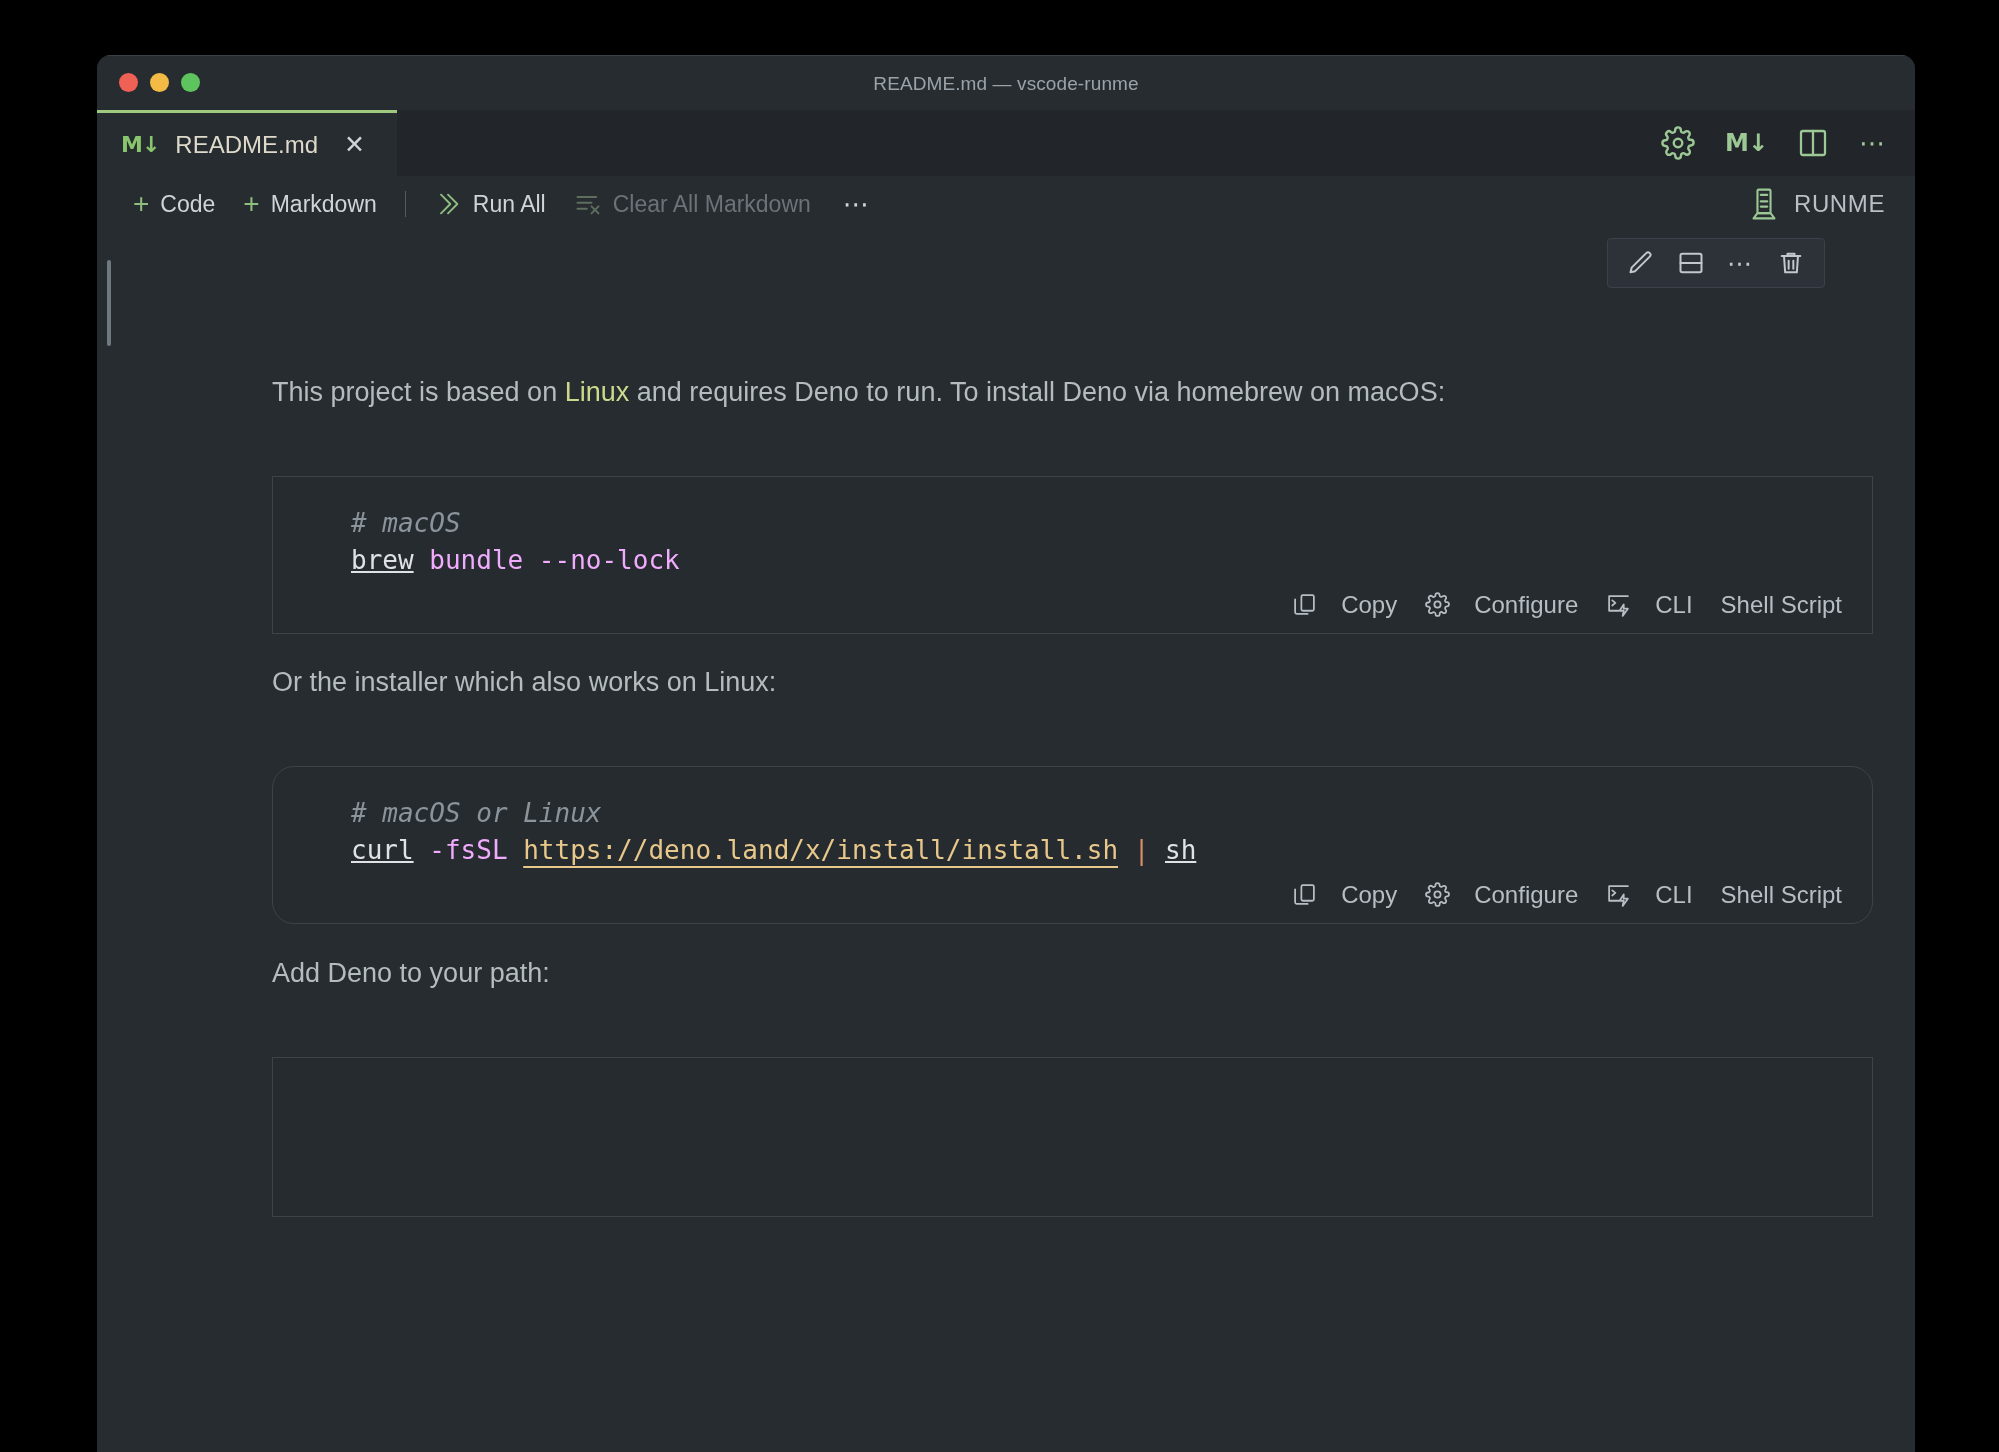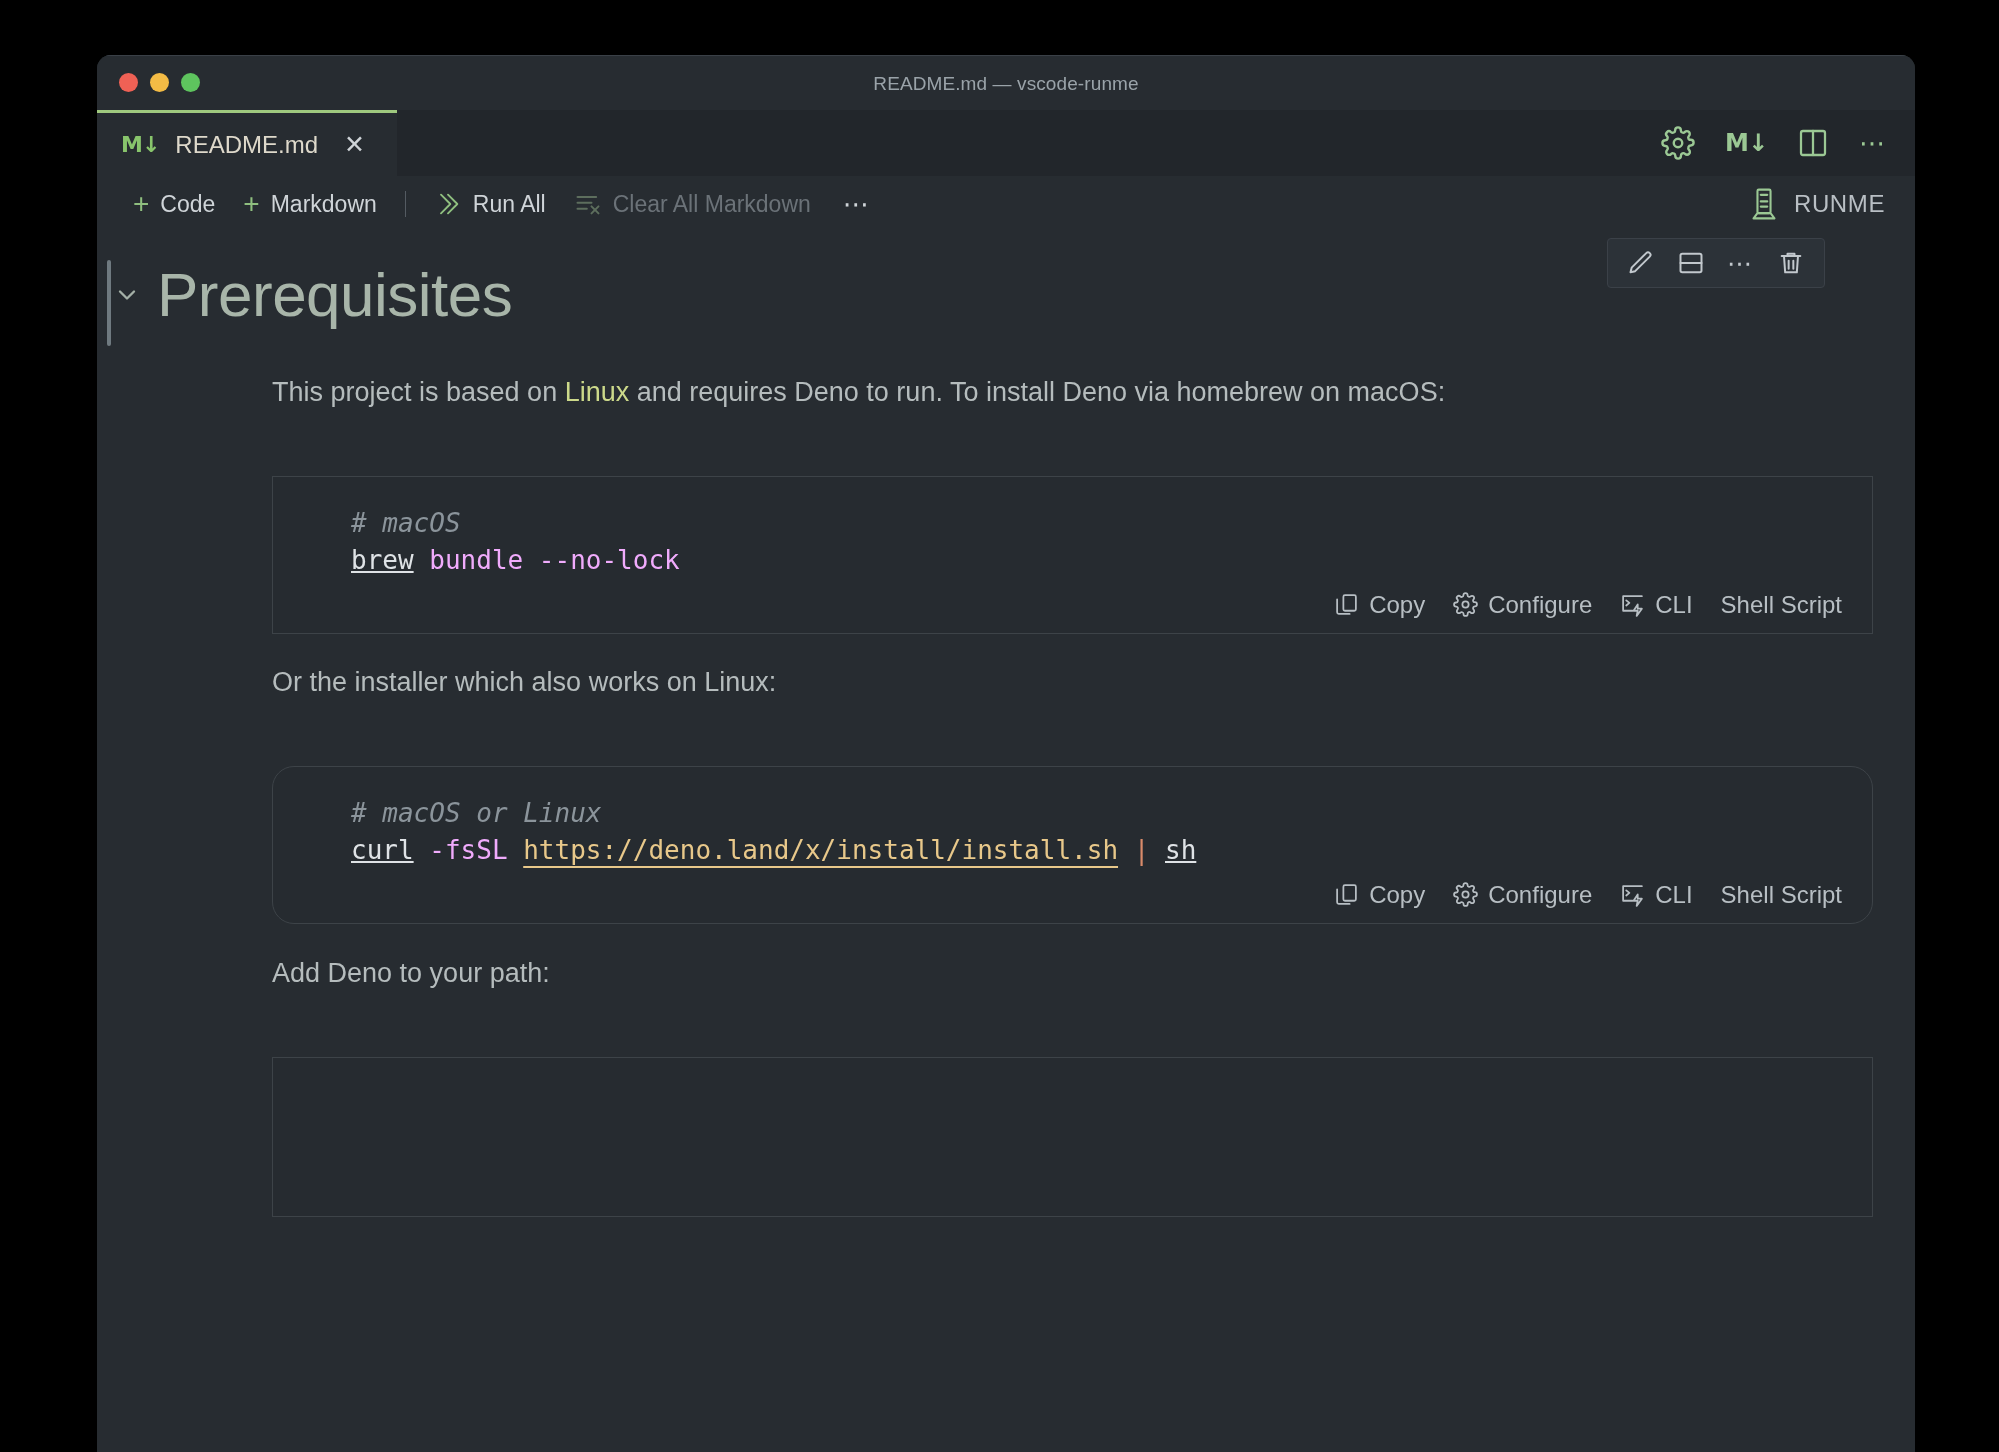--- a/index.html
+++ b/index.html
@@ -295,21 +295,21 @@
     justify-content: flex-end;
     align-items: center;
     gap: 0;
     padding: 10px 16px 12px 0;
     color: #b7bec3;
     font-size: 24px;
   }
   .ca-item {
     display: flex;
     align-items: center;
-    gap: 10px;
+    gap: 24px;
     padding: 2px 14px;
     white-space: nowrap;
     text-align: center;
   }
   .ca-icon { display: flex; color: #b7bec3; }
 
   svg { stroke-linecap: round; stroke-linejoin: round; }
 </style>
 </head>
 <body>
@@ -420,28 +420,20 @@
           <path d="M9 6V4h6v2"></path>
           <path d="M6 6l1 14h10l1-14"></path>
           <line x1="10" y1="10" x2="10" y2="17"></line>
           <line x1="14" y1="10" x2="14" y2="17"></line>
         </svg>
       </div>
     </div>
 
     <div class="cell-selected-bar"></div>
 
-    <div class="heading-row">
-      <span class="chevron">
-        <svg width="28" height="28" viewBox="0 0 24 24" fill="none" stroke="currentColor" stroke-width="2">
-          <path d="M6 9l6 6 6-6"></path>
-        </svg>
-      </span>
-      <span class="h1">Prerequisites</span>
-    </div>
 
     <div class="para" style="top:142px;">
       <span>This project is based on </span><a class="link">Linux</a><span> and requires Deno to run. To install Deno via homebrew on macOS:</span>
     </div>
 
     <div class="code-cell" style="top:244px; height:158px;">
       <div class="code-body">
         <div class="code-comment"># macOS</div>
         <div><span class="tok-plain">brew</span><span class="tok-arg"> bundle --no-lock</span></div>
       </div>

